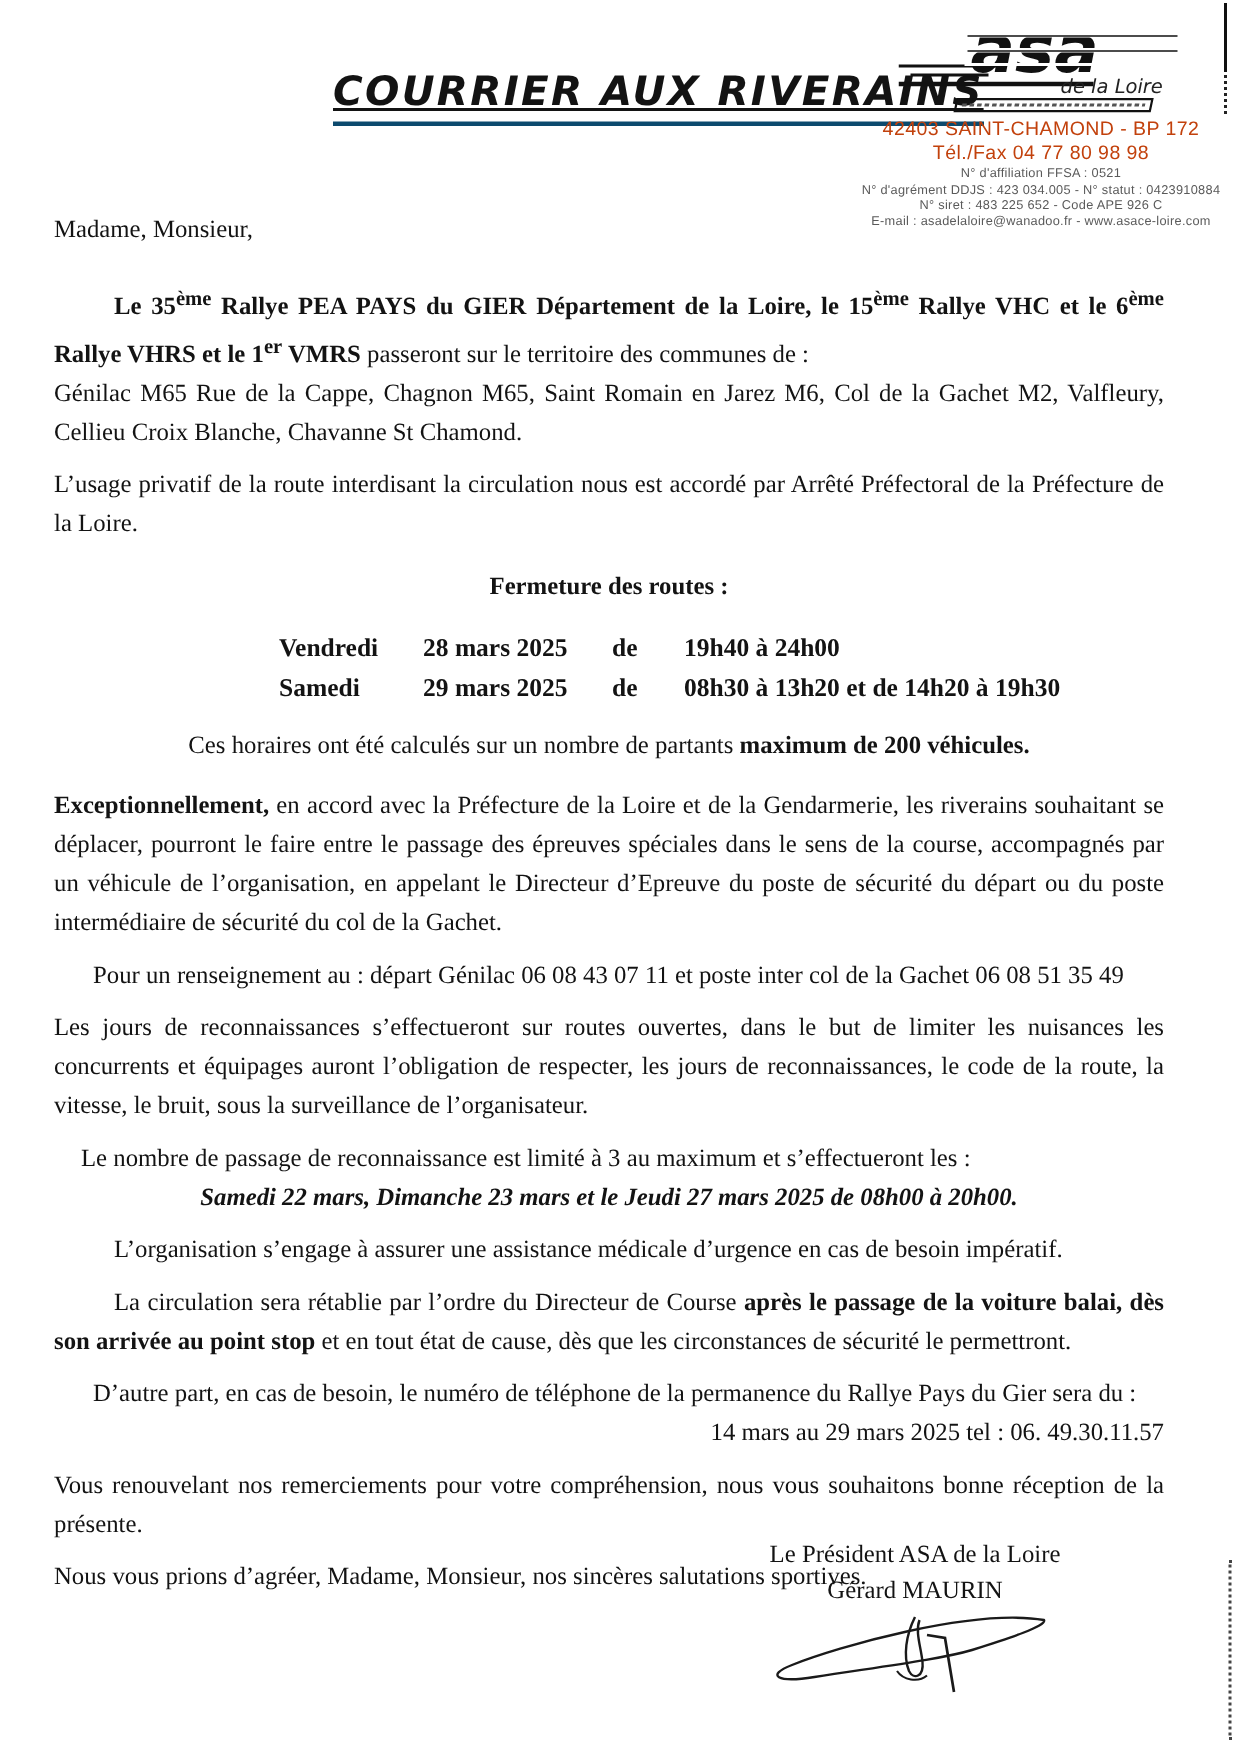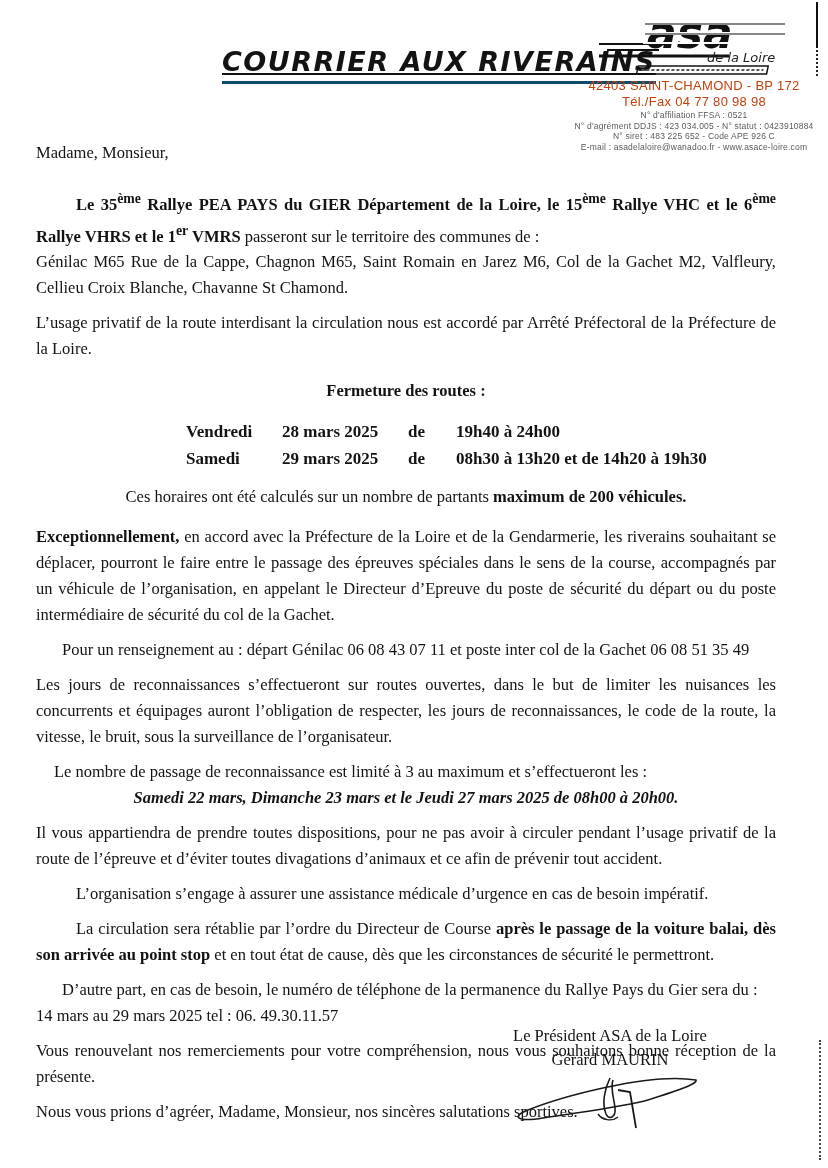--- a/index.html
+++ b/index.html
@@ -144,27 +144,26 @@
     <p class="note-center"><span>Ces horaires ont été calculés sur un nombre de partants </span><span class="b">maximum de 200 véhicules.</span></p>
 
     <p><span class="b">Exceptionnellement,</span><span> en accord avec la Préfecture de la Loire et de la Gendarmerie, les riverains souhaitant se déplacer, pourront le faire entre le passage des épreuves spéciales dans le sens de la course, accompagnés par un véhicule de l’organisation, en appelant  le Directeur d’Epreuve du poste de sécurité du départ ou du poste intermédiaire de sécurité du col de la Gachet.</span></p>
 
     <p class="ind-md">Pour un renseignement au : départ Génilac 06 08 43 07 11  et poste inter col de la Gachet 06 08 51 35 49</p>
 
     <p>Les jours de reconnaissances s’effectueront sur routes ouvertes, dans le but de limiter les nuisances les concurrents et équipages auront l’obligation de respecter, les jours de reconnaissances, le code de la route, la vitesse, le bruit, sous la surveillance de l’organisateur.</p>
 
     <p><span class="ind-sm" style="display:inline-block;width:100%;">Le nombre de passage de reconnaissance est limité à 3 au maximum et s’effectueront les :</span><span class="b center" style="display:block;text-align:center;">Samedi 22 mars, Dimanche 23 mars et le Jeudi 27 mars 2025 de 08h00 à 20h00.</span></p>
 
-    <p>Il vous appartiendra de prendre toutes dispositions, pour ne pas avoir à circuler pendant l’usage privatif de la route de l’épreuve et d’éviter toutes divagations d’animaux et ce afin de prévenir tout accident.</p>
 
     <p class="ind-lg">L’organisation s’engage à assurer une assistance médicale d’urgence en cas de besoin impératif.</p>
 
     <p class="ind-lg"><span>La circulation sera rétablie par l’ordre du Directeur de Course </span><span class="b">après le passage de la voiture balai, dès son arrivée au point stop</span><span> et en tout état de cause, dès que les circonstances de sécurité le permettront.</span></p>
 
-    <p><span class="ind-md" style="display:inline-block;width:100%;">D’autre part, en cas de besoin, le numéro de téléphone de la permanence du Rallye Pays du Gier sera du :</span><span style="display:block;text-align:left;">14 mars au 29 mars 2025 tel : 06. 49.30.11.57</span></p>
+    <p><span class="ind-md" style="display:inline-block;width:100%;">D’autre part, en cas de besoin, le numéro de téléphone de la permanence du Rallye Pays du Gier sera du :</span><span style="display:block;text-align:right;">14 mars au 29 mars 2025 tel : 06. 49.30.11.57</span></p>
 
     <p>Vous renouvelant nos remerciements pour votre compréhension, nous vous souhaitons bonne réception de la présente.</p>
 
     <p>Nous vous prions d’agréer, Madame, Monsieur, nos sincères salutations sportives.</p>
 
   </div>
 
   <div class="sig-block">
     <div>Le Président ASA de la Loire</div>
     <div>Gérard MAURIN</div>

